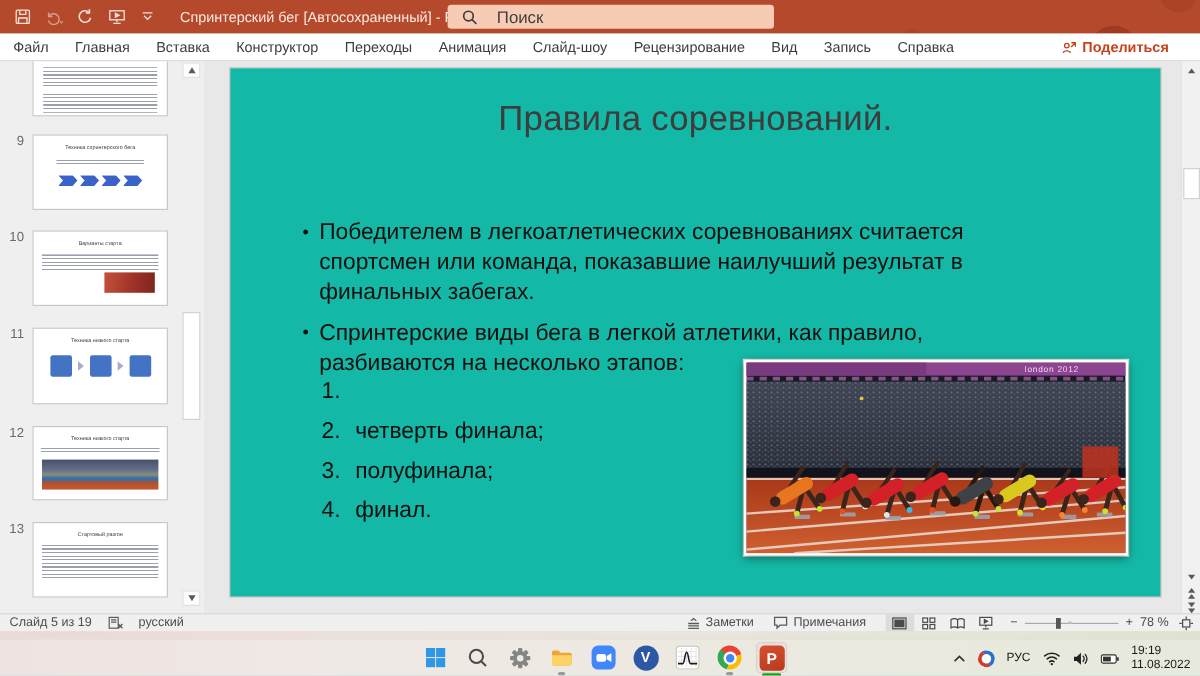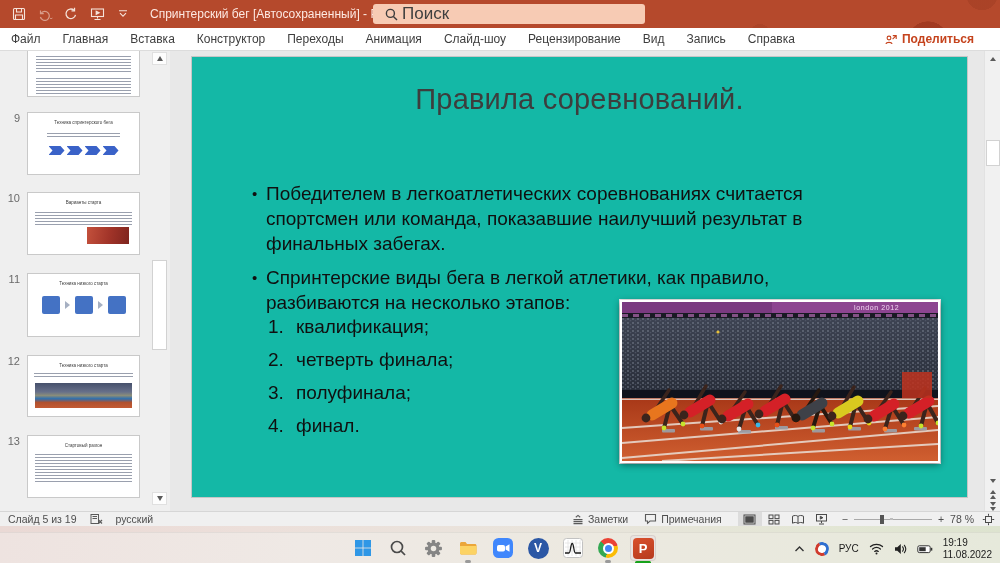--- a/index.html
+++ b/index.html
@@ -12,21 +12,21 @@
   .titlebar .decor{position:absolute;right:0;top:0;bottom:0;width:60%;background:
     radial-gradient(circle 34px at 88% 150%, rgba(125,30,12,.35) 60%, transparent 61%),
     radial-gradient(circle 20px at 72% -50%, rgba(140,40,20,.38) 60%, transparent 61%),
     radial-gradient(circle 26px at 97% -20%, rgba(150,55,30,.35) 60%, transparent 61%),
     radial-gradient(circle 16px at 60% 120%, rgba(150,55,30,.28) 60%, transparent 61%)}
   .qat{display:flex;align-items:center;padding-left:6px;z-index:2}
   .qat-btn{width:26px;height:28px;display:flex;align-items:center;justify-content:center}
   .qat-btn.disabled{opacity:.55}
   .tb-title{font-size:12px;margin-left:14px;white-space:nowrap;z-index:2;color:#fde9e2}
   .searchbox{position:absolute;left:373px;top:4px;width:272px;height:20px;background:#f7cbb4;border-radius:3px;display:flex;align-items:center;z-index:3;padding-left:12px}
-  .searchbox .stext{font-size:17px;color:#3f3f3f;margin-left:4px}
+  .searchbox .stext{font-size:14px;color:#3f3f3f;margin-left:16px}
   .tb-right{position:absolute;right:0;top:0;height:28px;display:flex;align-items:center;z-index:3}
   .account-name{font-size:11px;margin-right:11px;letter-spacing:1px}
   .avatar{width:17px;height:17px;border-radius:50%;background:#3f9c35;color:#fff;font-size:7px;font-weight:bold;display:flex;align-items:center;justify-content:center;margin-right:16px}
   .winbtn{width:31px;height:28px;display:flex;align-items:center;justify-content:center}
 
   
   .tabrow{position:absolute;top:28px;left:0;right:0;height:23px;background:#fff;border-bottom:1px solid #dcdcdc;display:flex;align-items:center;font-size:12px;color:#3d3d3d;z-index:2}
   .tab{padding:16px 11px;height:100%;display:flex;align-items:center;white-space:nowrap}
   .share-btn{margin-left:auto;margin-right:26px;color:#c5431d;display:flex;align-items:center;gap:5px;font-size:12px;font-weight:bold;white-space:nowrap}
 
@@ -248,21 +248,20 @@
           </div>
           <div class="bullet">
             <span class="dot">•</span>
             <span>Спринтерские виды бега в легкой атлетики, как правило, разбиваются на несколько этапов:</span>
           </div>
         </div>
 
         <div class="numlist">
           <div class="numitem">
             <span class="num">1.</span>
-            <span>квалификация;</span>
           </div>
           <div class="numitem">
             <span class="num">2.</span>
             <span>четверть финала;</span>
           </div>
           <div class="numitem">
             <span class="num">3.</span>
             <span>полуфинала;</span>
           </div>
           <div class="numitem">

